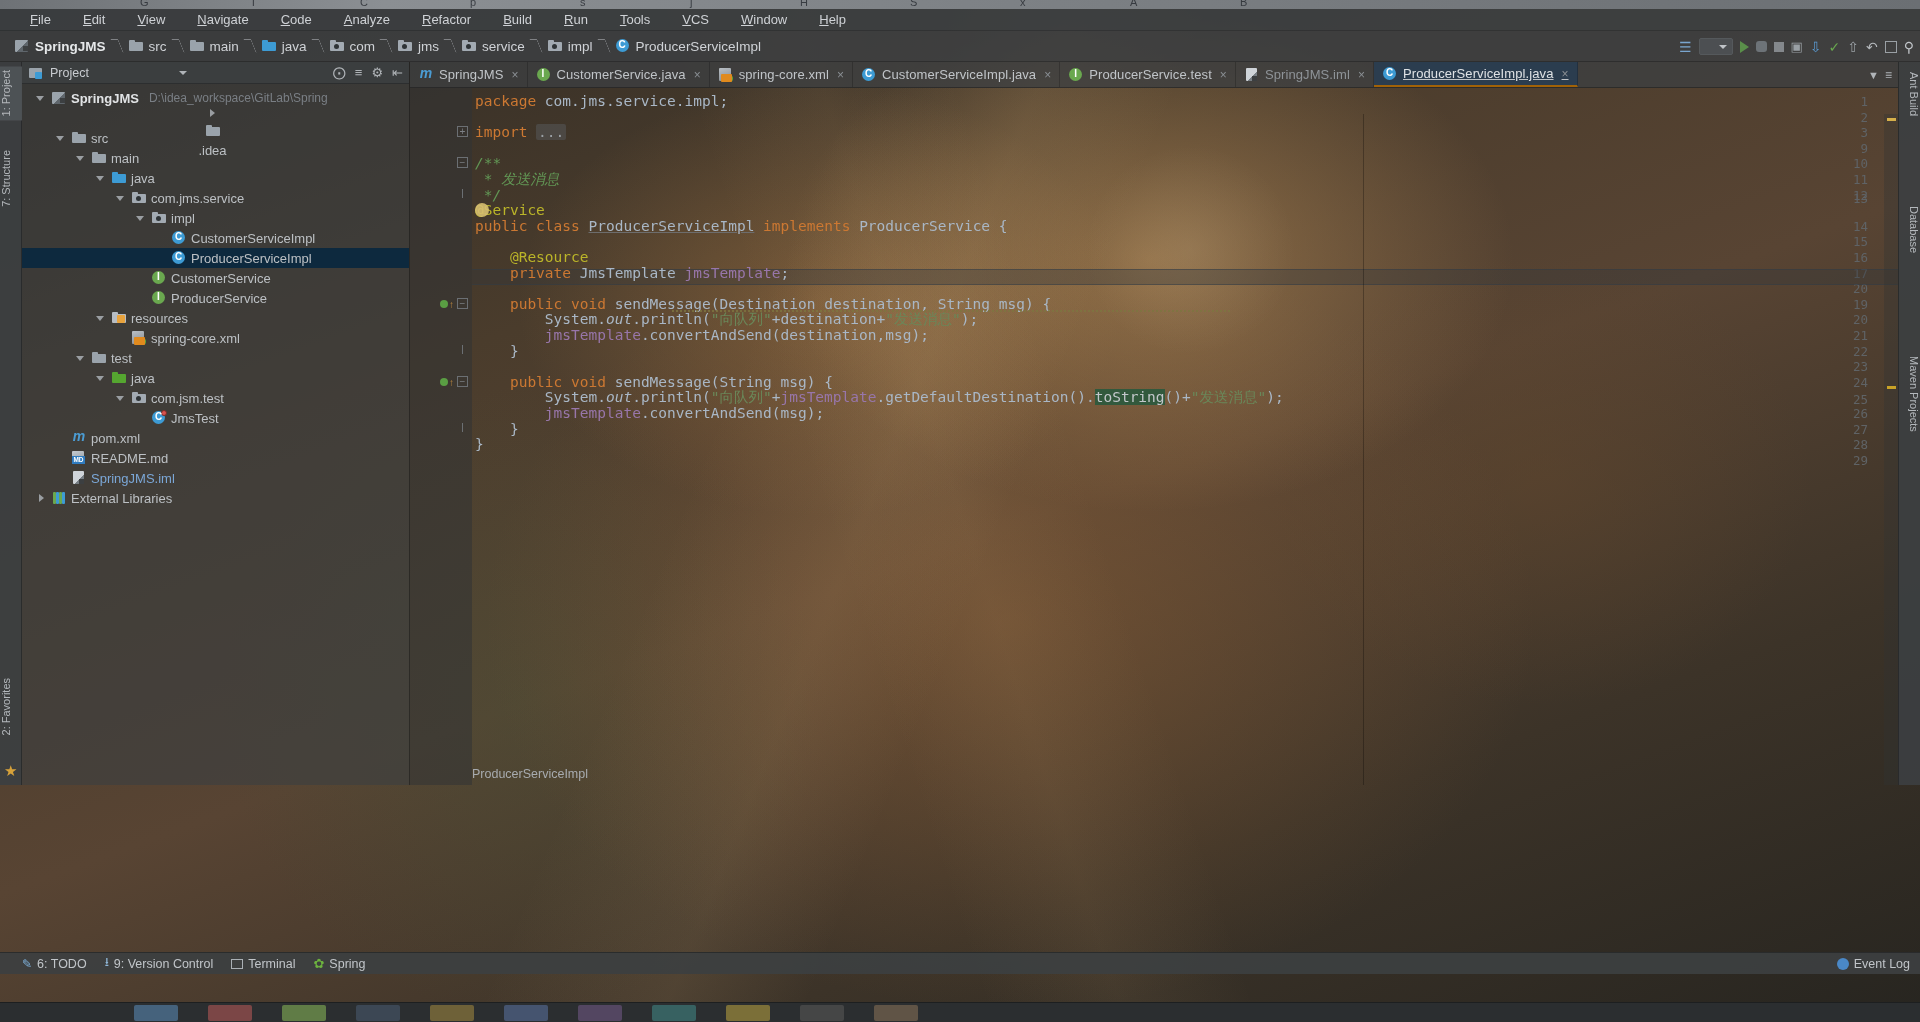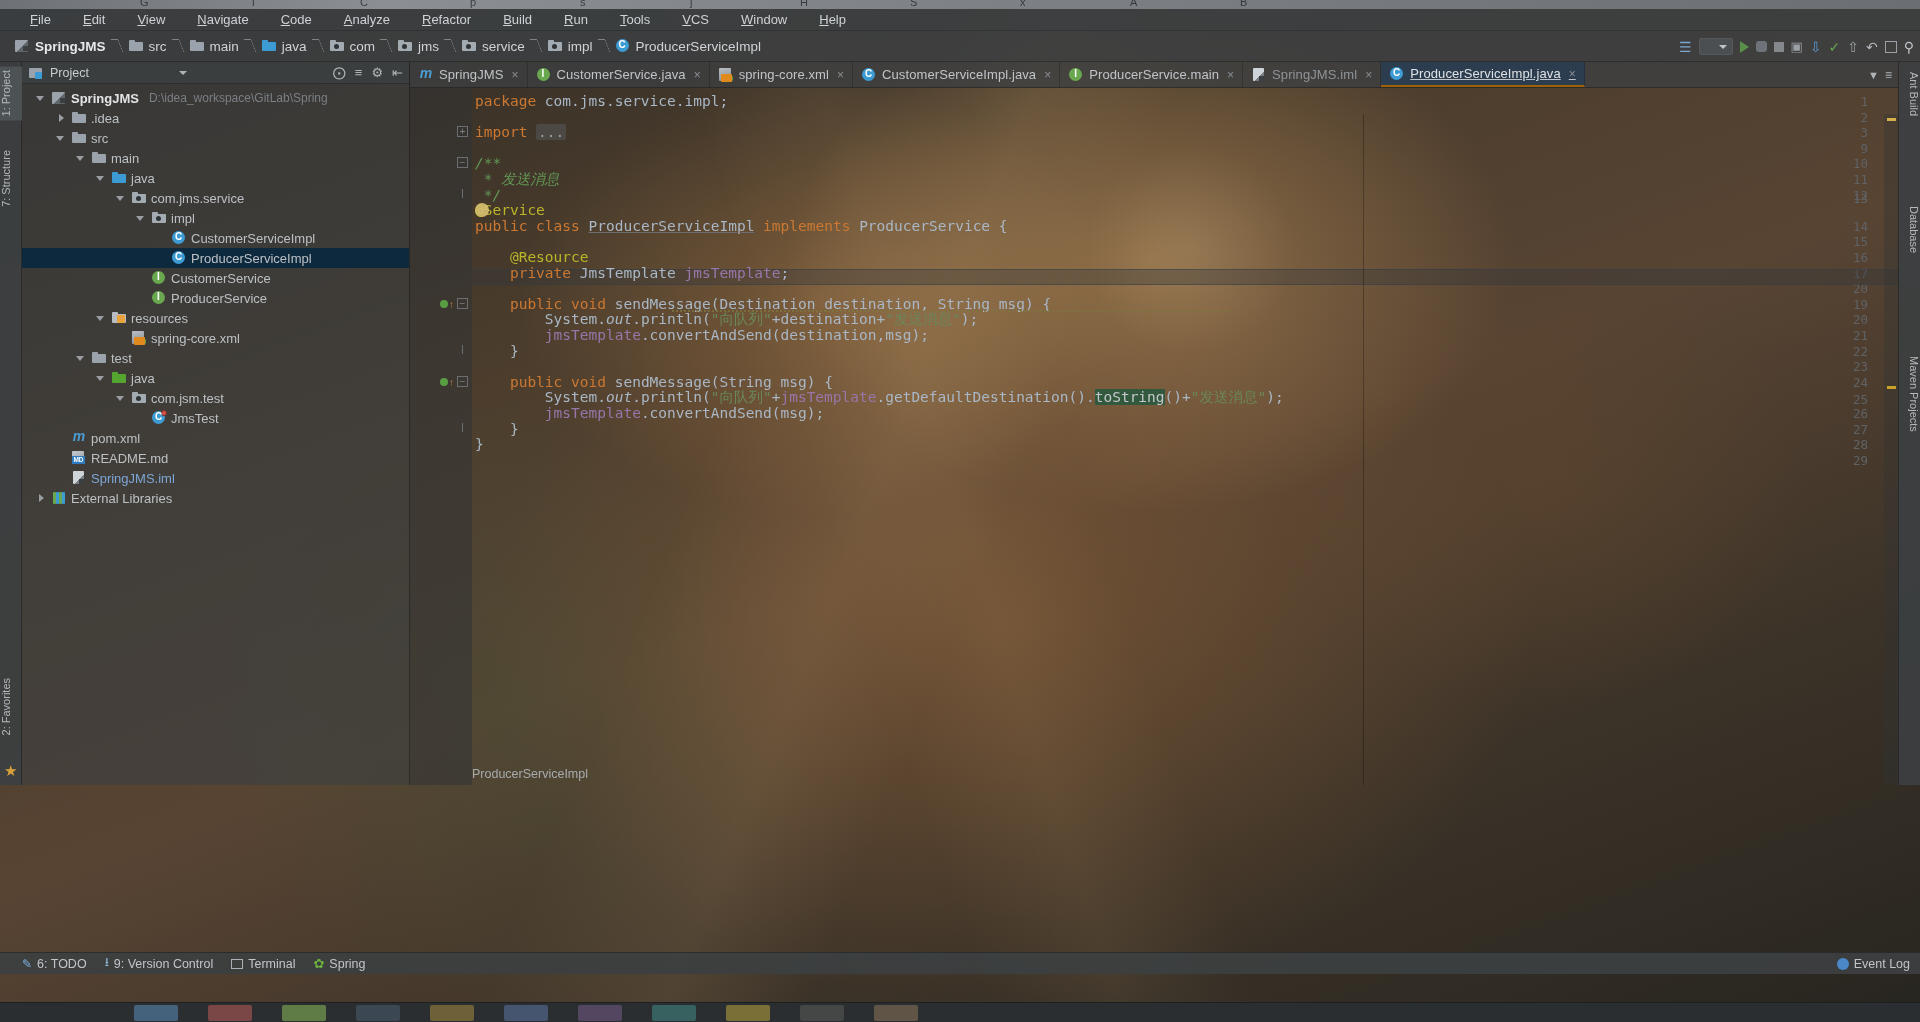--- a/index.html
+++ b/index.html
@@ -491,21 +491,21 @@
         <span style="color:#b0b4b8;font-size:13px;">⇤</span>
       </span>
     </div>
     <div class="tree" id="tree">
         <div class="node bold" style="padding-left: 14px;">
           <span class="tw d"></span>
           <span class="ic ic-module"></span>
           <span class="nlabel">SpringJMS</span>
           <span class="path">D:\idea_workspace\GitLab\Spring</span>
         </div>
-        <div class="node" style="padding-left: 34px;">
+        <div class="node" style=" flex-direction: column;">
           <span class="tw r"></span>
           <span class="ic ic-folder"></span>
           <span class="nlabel">.idea</span>
         </div>
         <div class="node" style="padding-left: 34px;">
           <span class="tw d"></span>
           <span class="ic ic-folder"></span>
           <span class="nlabel">src</span>
         </div>
         <div class="node" style="padding-left: 54px;">
@@ -637,21 +637,21 @@
           <span class="tlabel">spring-core.xml</span>
           <span class="close">×</span>
         </div>
         <div class="tab">
           <span class="ic ic-class"></span>
           <span class="tlabel">CustomerServiceImpl.java</span>
           <span class="close">×</span>
         </div>
         <div class="tab">
           <span class="ic ic-iface"></span>
-          <span class="tlabel">ProducerService.main</span>
+          <span class="tlabel">ProducerService.test</span>
           <span class="close">×</span>
         </div>
         <div class="tab dim">
           <span class="ic ic-iml"></span>
           <span class="tlabel">SpringJMS.iml</span>
           <span class="close">×</span>
         </div>
         <div class="tab active">
           <span class="ic ic-class"></span>
           <span class="tlabel">ProducerServiceImpl.java</span>

